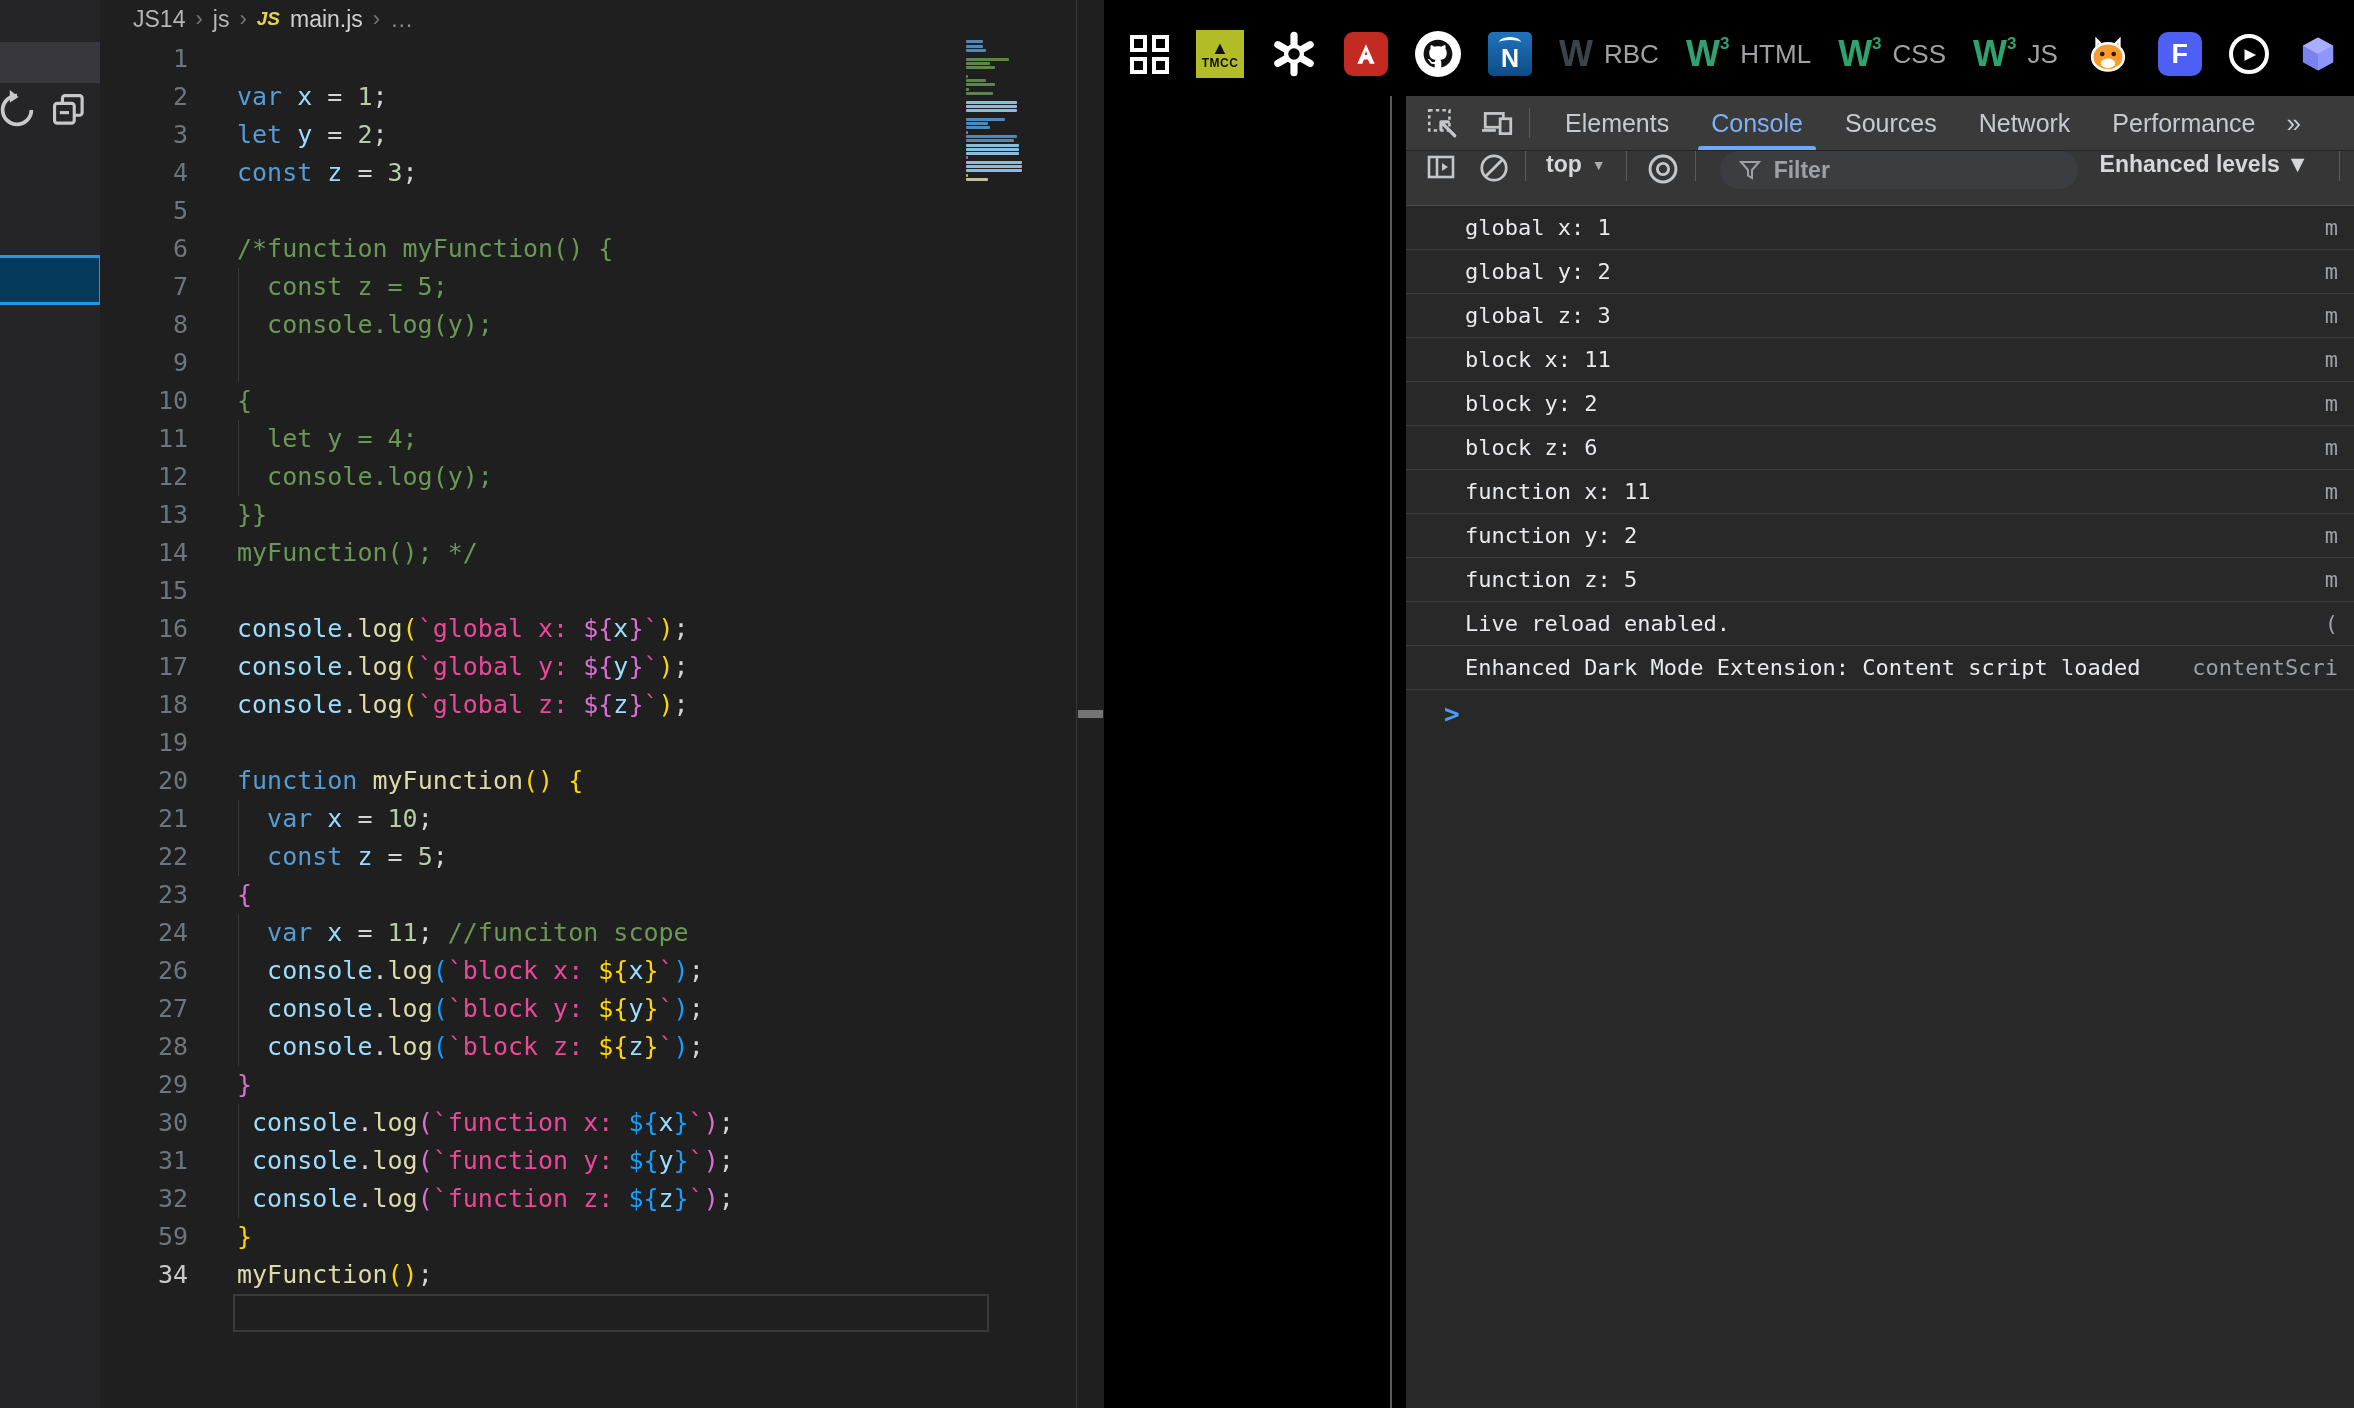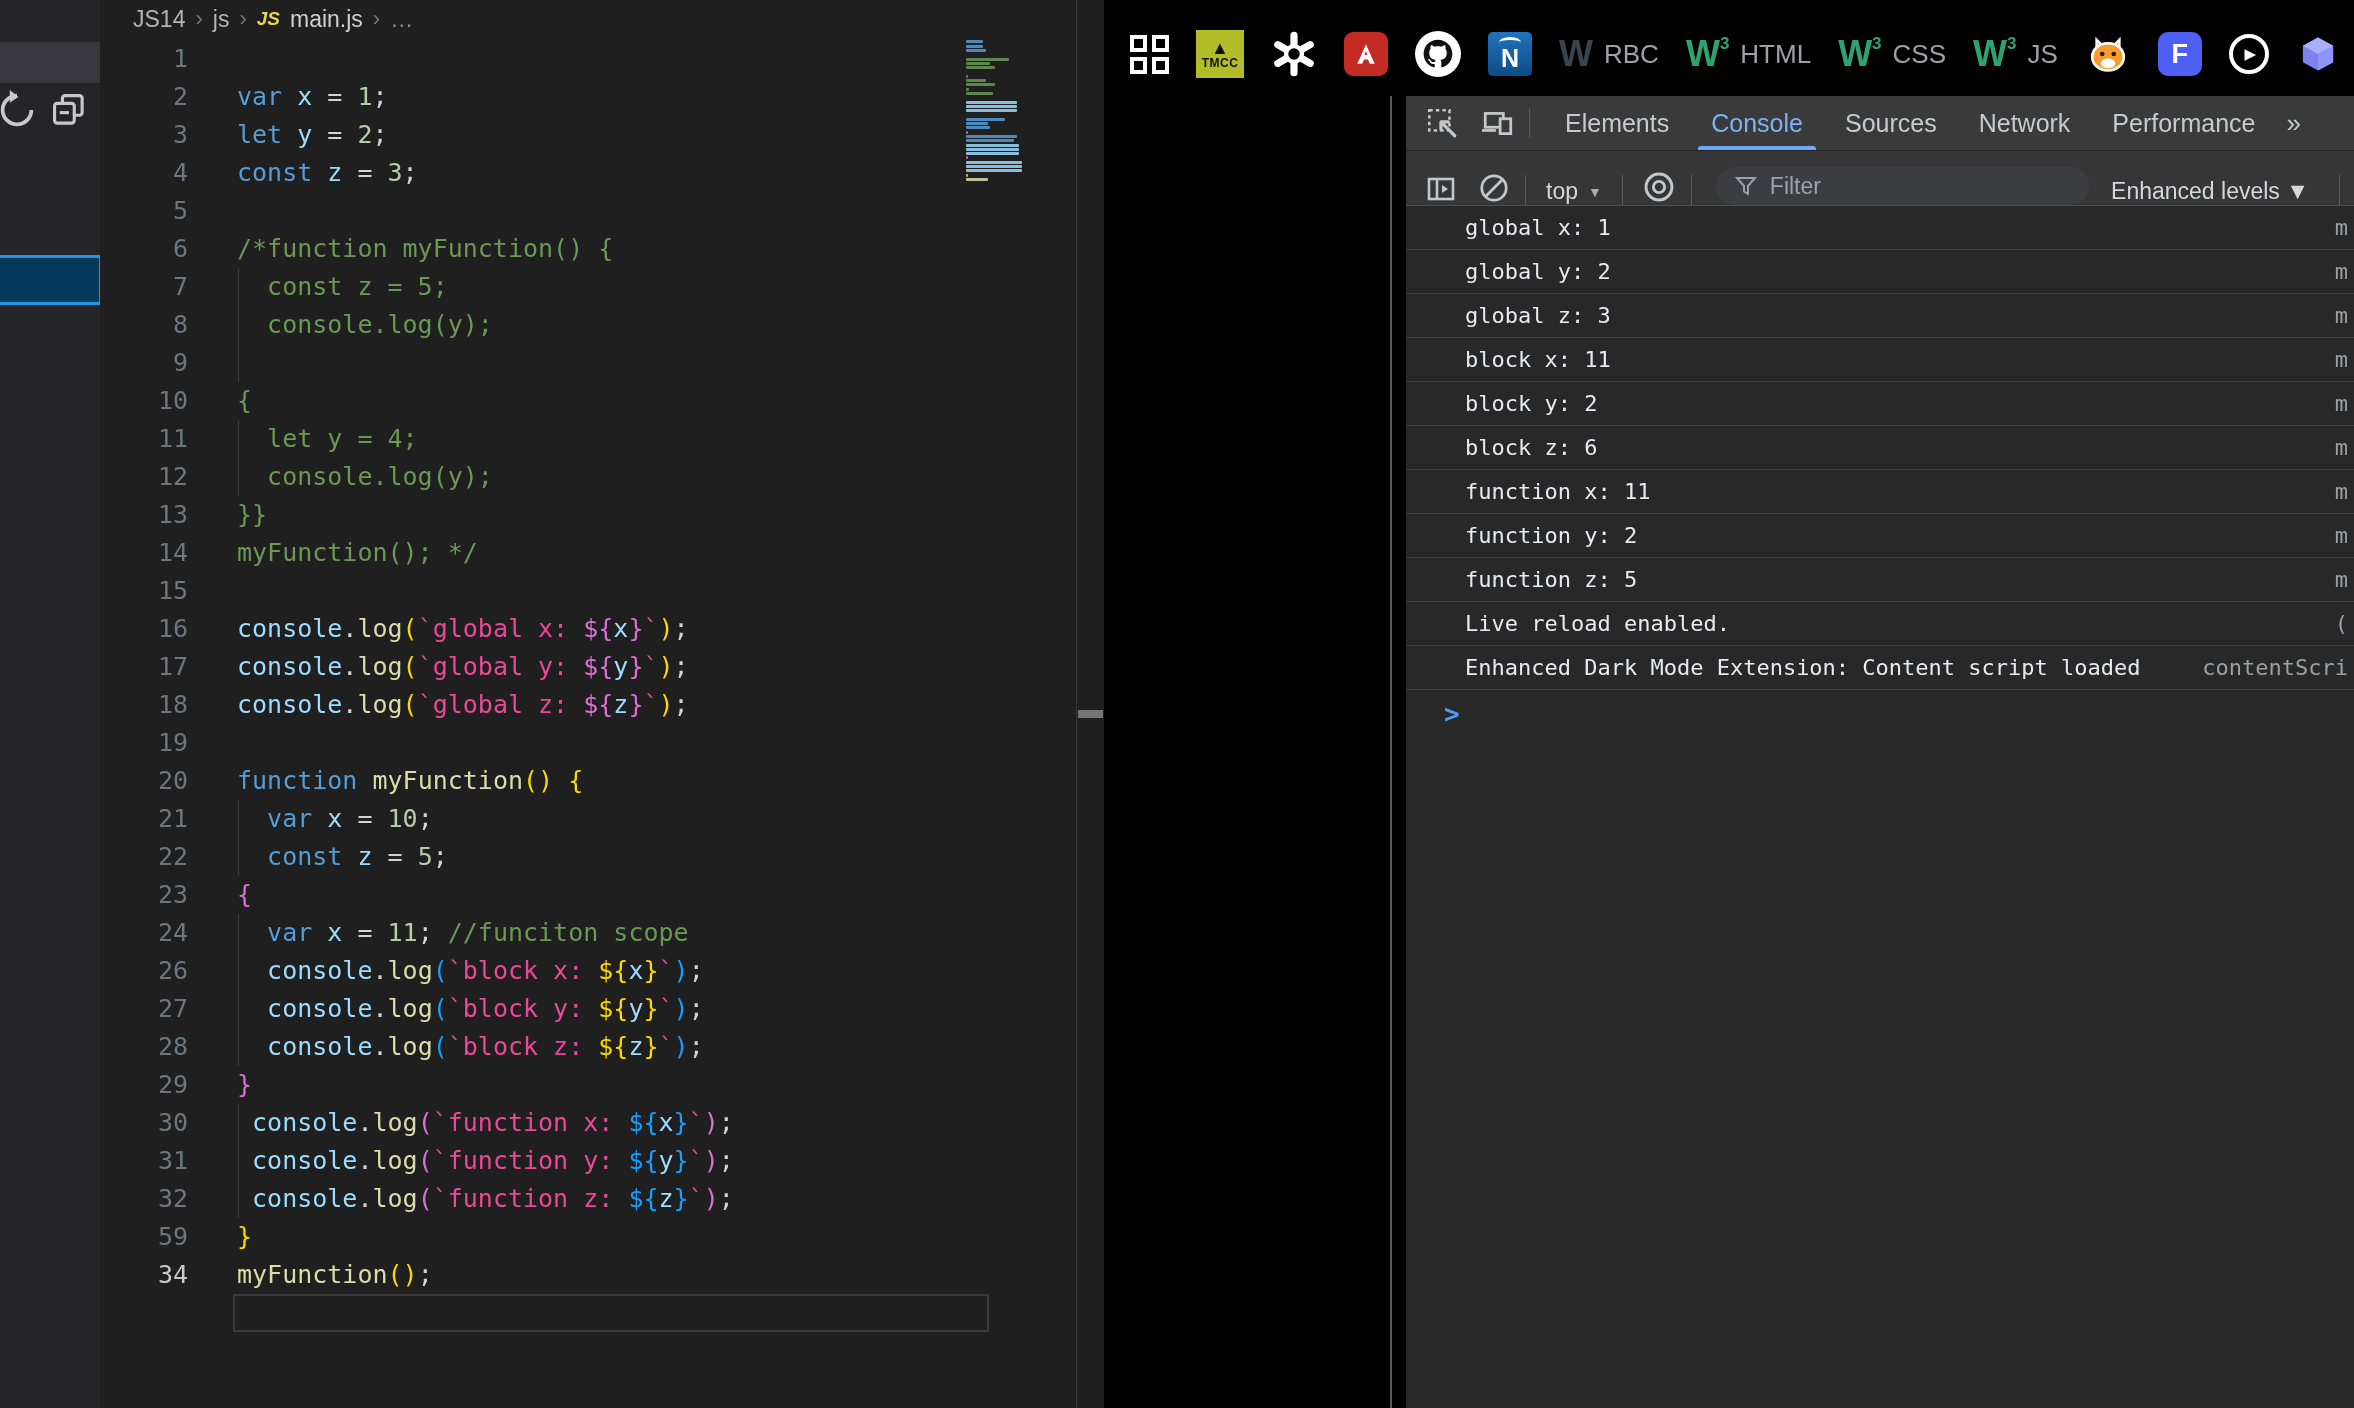--- a/index.html
+++ b/index.html
@@ -63,30 +63,30 @@
   .devtools{position:absolute;left:296px;top:96px;width:948px;height:1312px;background:#282828;}
   .dt-tabbar{height:54px;background:#3A3A3A;border-bottom:1px solid #242424;display:flex;align-items:center;}
   .dt-tabbar .ico{margin-left:19px;}
   .dt-sep{width:1px;height:30px;background:#5A5A5A;margin:0 14px;}
   .dt-tab{position:relative;height:54px;display:flex;align-items:center;padding:0 21px;
           font-size:25px;color:#C7CBD1;cursor:default;}
   .dt-tab.active{color:#7CB2F8;}
   .dt-tab.active::after{content:"";position:absolute;left:8px;right:8px;bottom:0;height:4px;
           background:#6FA8F5;border-radius:3px 3px 0 0;}
   .dt-more{font-size:26px;color:#C7CBD1;padding:0 10px;letter-spacing:-2px;}
-  .dt-toolbar{height:54px;background:#363636;border-bottom:1px solid#4E4E4E;display:flex;align-items:flex-end;}
+  .dt-toolbar{height:54px;background:#363636;border-bottom:1px solid#4E4E4E;display:flex;align-items:flex-start;font-weight:bold;}
   .dt-toolbar .ico{margin-left:19px;}
   .dt-drop{display:flex;align-items:center;gap:10px;font-size:23px;color:#D5D7DA;padding:0 6px;}
   .dt-drop .caret{font-size:14px;color:#A9ADB2;}
   .filter-pill{flex:1;height:38px;margin:0 16px 0 10px;background:#3C3D41;border-radius:19px;
                display:flex;align-items:center;gap:12px;padding:0 18px;}
   .filter-pill .ph{font-size:23px;color:#9CA1A8;}
   .console-rows{font-family:"DejaVu Sans Mono",monospace;font-size:22px;color:#E8EAED;}
   .crow{height:43px;display:flex;align-items:center;justify-content:space-between;
-        border-bottom:1px solid #3D3D3D;padding:0 6px 0 59px;overflow:hidden;}
+        border-bottom:1px solid #3D3D3D;padding:0 16px 0 59px;overflow:hidden;}
   .crow .link{color:#9AA0A6;white-space:pre;flex-shrink:0;margin-left:20px;}
   .crow .msg{white-space:pre;}
   .prompt-row{height:48px;display:flex;align-items:center;padding-left:38px;}
   .prompt-chev{color:#4B9BF8;font-family:"DejaVu Sans Mono",monospace;font-size:26px;font-weight:bold;}
   svg{display:block;}
 </style>
 </head>
 <body>
 
 <div id="root">

